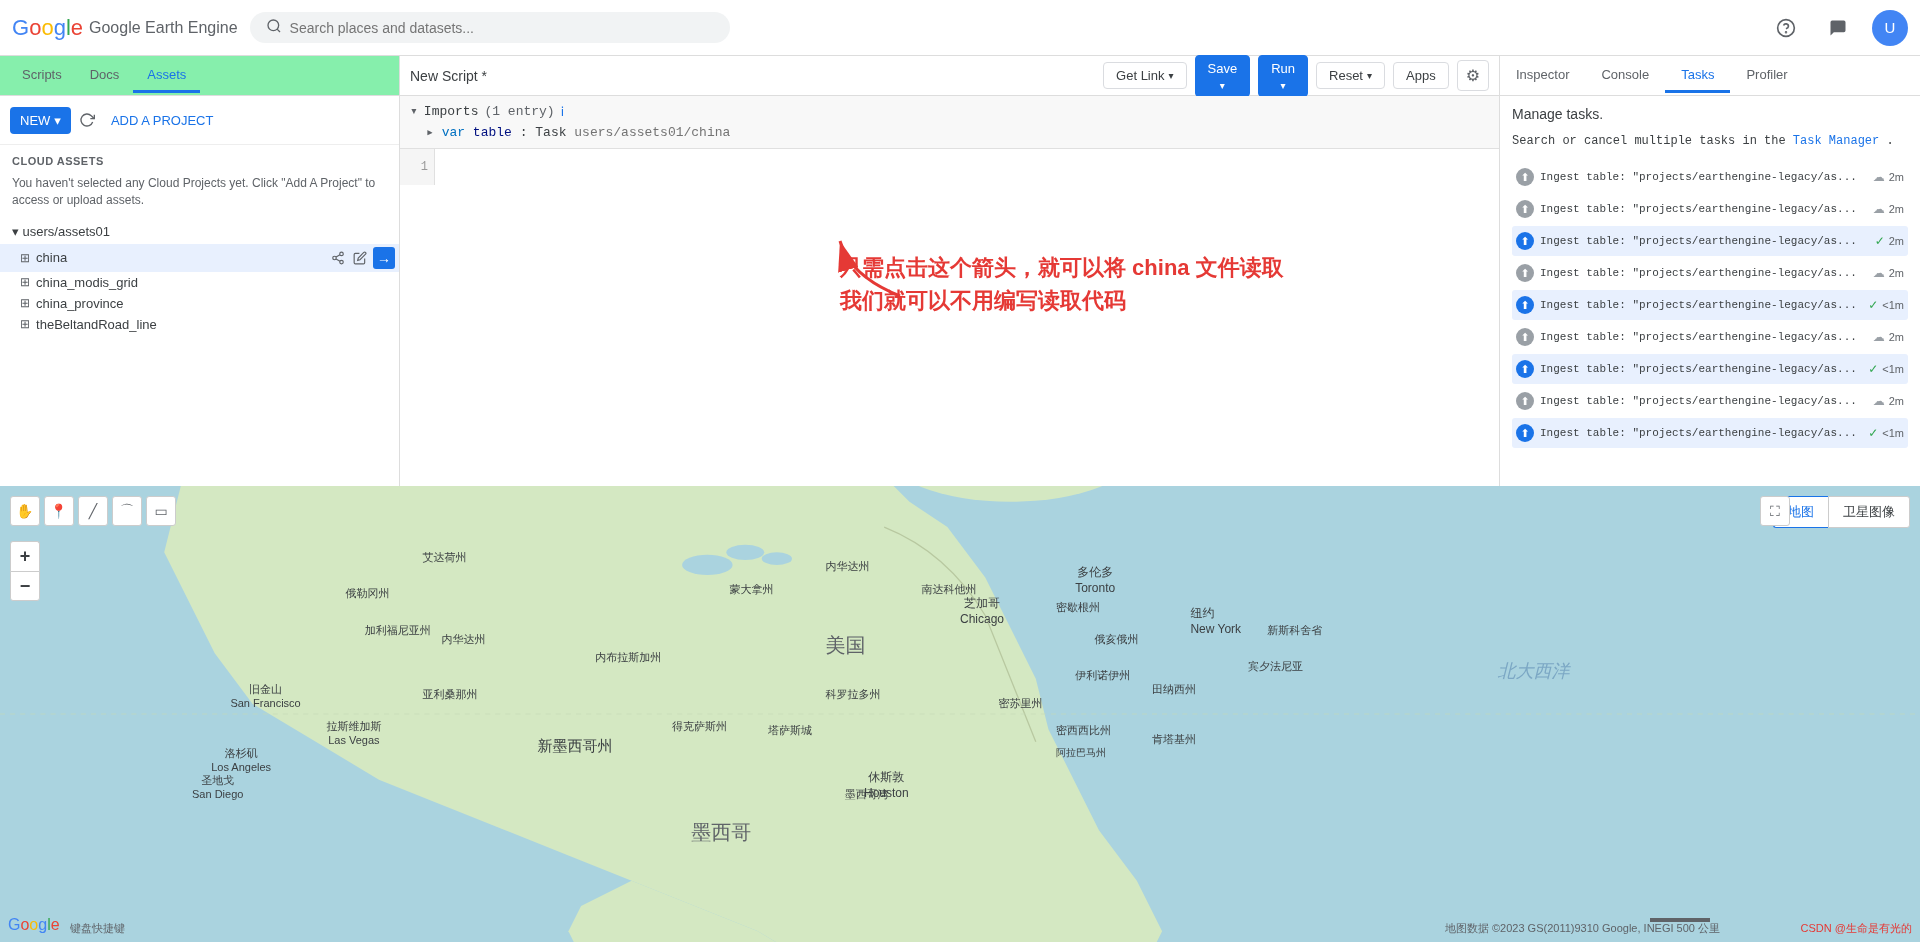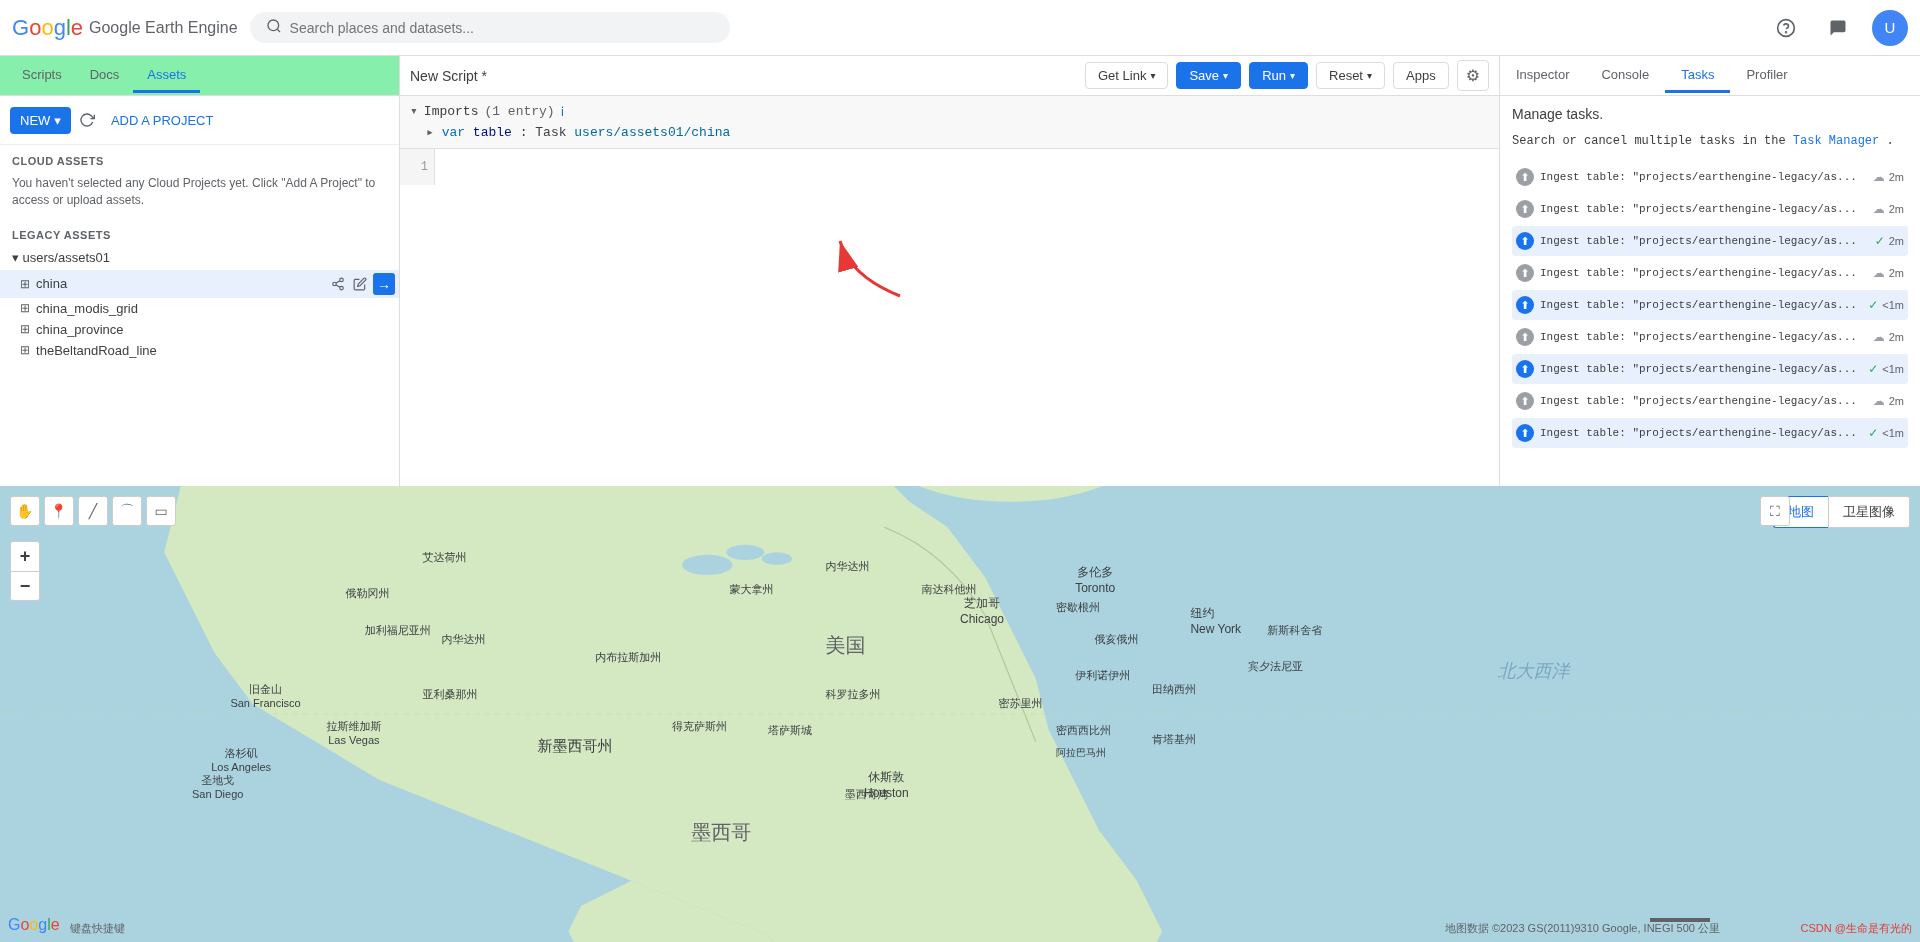--- a/index.html
+++ b/index.html
@@ -282,20 +282,21 @@
       border: 1px solid #dadce0;
       background: #fff;
       font-size: 13px;
       color: #3c4043;
       cursor: pointer;
     }
     .toolbar-btn.primary {
       background: #1a73e8;
       color: white;
       border-color: #1a73e8;
+      flex-direction: column;
     }
     .toolbar-btn .dropdown-arrow {
       font-size: 10px;
     }
     .toolbar-btn-apps {
       padding: 5px 12px;
       border-radius: 4px;
       border: 1px solid #dadce0;
       background: #fff;
       font-size: 13px;
@@ -342,21 +343,21 @@
       color: #1a73e8;
       cursor: pointer;
     }
     .imports-var-line {
       padding: 4px 0 2px 16px;
       color: #3c4043;
     }
     .var-keyword { color: #0070c1; }
     .var-name { color: #001080; }
     .var-colon { color: #3c4043; }
-    .var-link { color: #0369a1; text-decoration: none; }
+    .var-link { color: #737373; text-decoration: none; }
 
     #code-lines {
       display: flex;
     }
     #line-numbers {
       background: #f5f5f5;
       padding: 8px 6px 8px 8px;
       color: #999;
       font-size: 12px;
       text-align: right;
@@ -714,21 +715,20 @@
               <path d="M20.49 15a9 9 0 1 1-2.12-9.36L23 10"></path>
           </svg>
         </button>
         <button class="add-project-btn">ADD A PROJECT</button>
       </div>
 
       <div id="left-content">
         <div class="assets-section-title">CLOUD ASSETS</div>
         <div class="assets-description">You haven't selected any Cloud Projects yet. Click "Add A Project" to access or upload assets.</div>
 
-        <div class="assets-section-title">LEGACY ASSETS</div>
 
         <div class="asset-folder">
           <div class="asset-folder-header">
             <span>▾</span>
             <span>users/assets01</span>
           </div>
         </div>
 
         <div class="asset-item highlighted">
           <span class="asset-item-icon">⊞</span>
@@ -812,20 +812,24 @@
           </div>
         </div>
 
         <div id="code-lines">
           <div id="line-numbers">
             <div>1</div>
           </div>
           <div id="code-content"></div>
         </div>
 
+        <div class="annotation-box">
+          <div>只需点击这个箭头，就可以将 china 文件读取</div>
+          <div>我们就可以不用编写读取代码</div>
+        </div>
 
         <div class="red-arrow">
           <svg width="120" height="80" viewBox="0 0 120 80">
             <defs>
               <marker id="arrowhead" markerWidth="10" markerHeight="7" refX="10" refY="3.5" orient="auto">
                 <polygon points="0 0, 10 3.5, 0 7" fill="#e53935"></polygon>
               </marker>
             </defs>
             <path d="M 80 70 Q 30 50 20 15" stroke="#e53935" stroke-width="3" fill="none" marker-end="url(#arrowhead)"></path>
           </svg>

